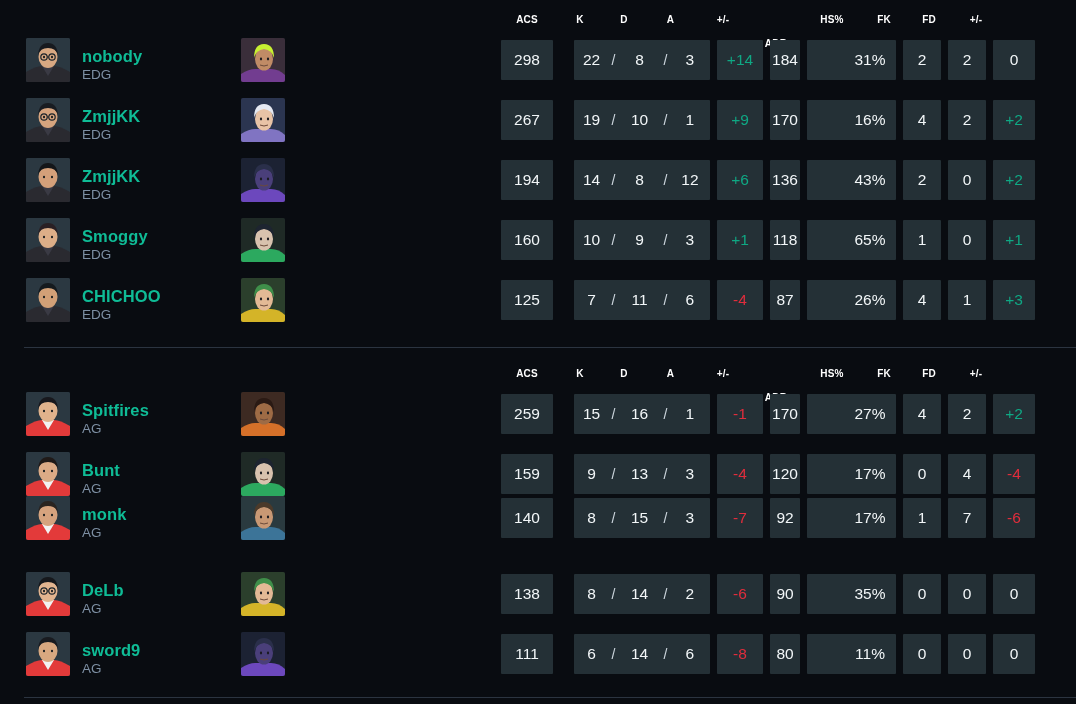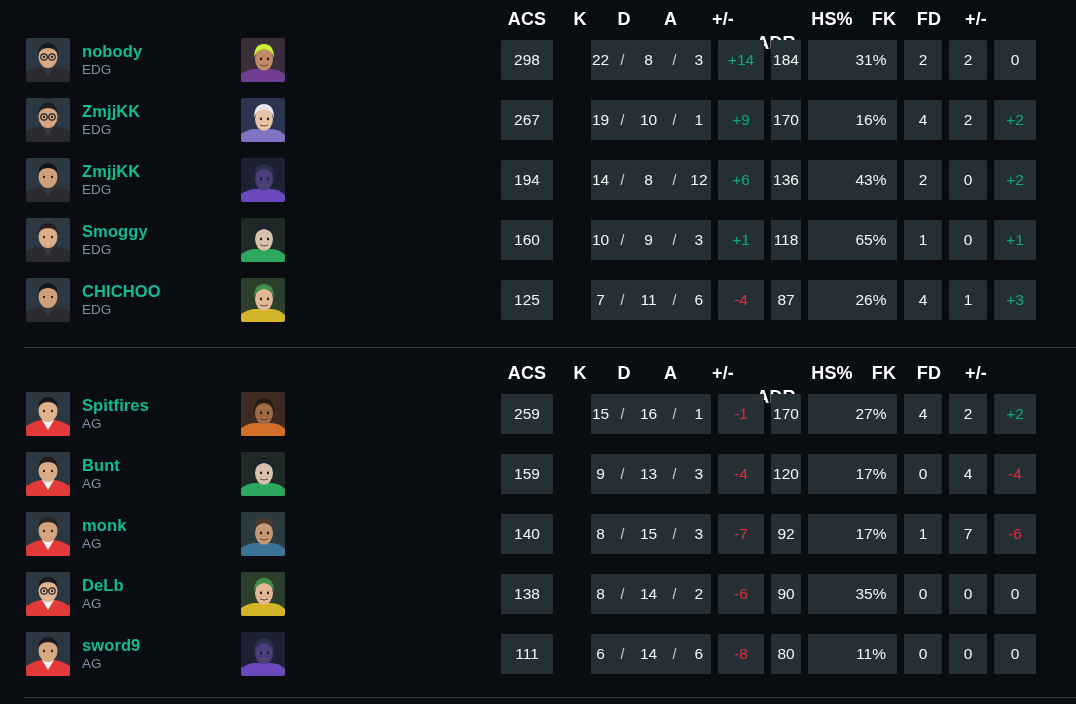--- a/index.html
+++ b/index.html
@@ -38,21 +38,21 @@
   #divider-bottom { top: 697px; }
 
   
   .stat-header {
     position: absolute;
     top: 8px;
     left: 501px;
     height: 22px;
     display: flex;
     align-items: center;
-    font-size: 18px;
+    font-size: 10px;
     font-weight: bold;
     color: #ffffff;
     letter-spacing: 0.2px;
   }
   #team-block-1 .stat-header { top: 22px; }
 
   .hcell {
     text-align: center;
     flex: 0 0 auto;
   }
@@ -73,21 +73,21 @@
     left: 0;
     width: 1076px;
     height: 60px;
   }
 
   .player-cell {
     position: absolute;
     left: 26px;
     top: 8px;
     display: flex;
-    align-items: center;
+    align-items: flex-end;
     height: 44px;
   }
 
   .avatar {
     width: 44px;
     height: 44px;
     flex: 0 0 44px;
     border-radius: 2px;
     overflow: hidden;
     position: relative;
@@ -140,21 +140,21 @@
     background: #243036;
     display: flex;
     align-items: center;
     justify-content: center;
     font-size: 15.5px;
     color: #f2f6f8;
     border-radius: 1px;
     flex: 0 0 auto;
   }
   .c-acs { width: 52px; margin-right: 21px; }
-  .c-kda { width: 120px; margin-left: 17px; }
+  .c-kda { width: 136px; }
   .c-kda .k { width: 40px; text-align: center; }
   .c-kda .d { width: 48px; text-align: center; }
   .c-kda .a { width: 45px; text-align: center; }
   .c-kda .sep { color: #cfd8e0; font-size: 14px; }
   .kda-inner { display: flex; align-items: center; justify-content: center; }
 
   .c-pm  { width: 46px; margin-left: 7px; }
   .c-adr { width: 30px; margin-left: 7px; }
   .c-hs  { width: 52px; margin-left: 7px; padding-left: 37px; }
   .c-fk  { width: 38px; margin-left: 7px; }
@@ -642,21 +642,21 @@
         </div>
       </div>
       <div class="cell c-pm neg">-4</div>
       <div class="cell c-adr">120</div>
       <div class="cell c-hs">17%</div>
       <div class="cell c-fk">0</div>
       <div class="cell c-fd">4</div>
       <div class="cell c-pm2 neg">-4</div>
     </div>
   </div>
-      <div class="row" style="top:164px">
+      <div class="row" style="top:148px">
     <div class="player-cell">
       <div class="avatar">
             <svg width="44" height="44" viewBox="0 0 44 44">
     <defs>
                 <clipPath id="cl12">
                   <rect width="44" height="44"></rect>
                 </clipPath>
               </defs>
     <g clip-path="url(#cl12)">
       <rect width="44" height="44" fill="#2b3841"></rect>

